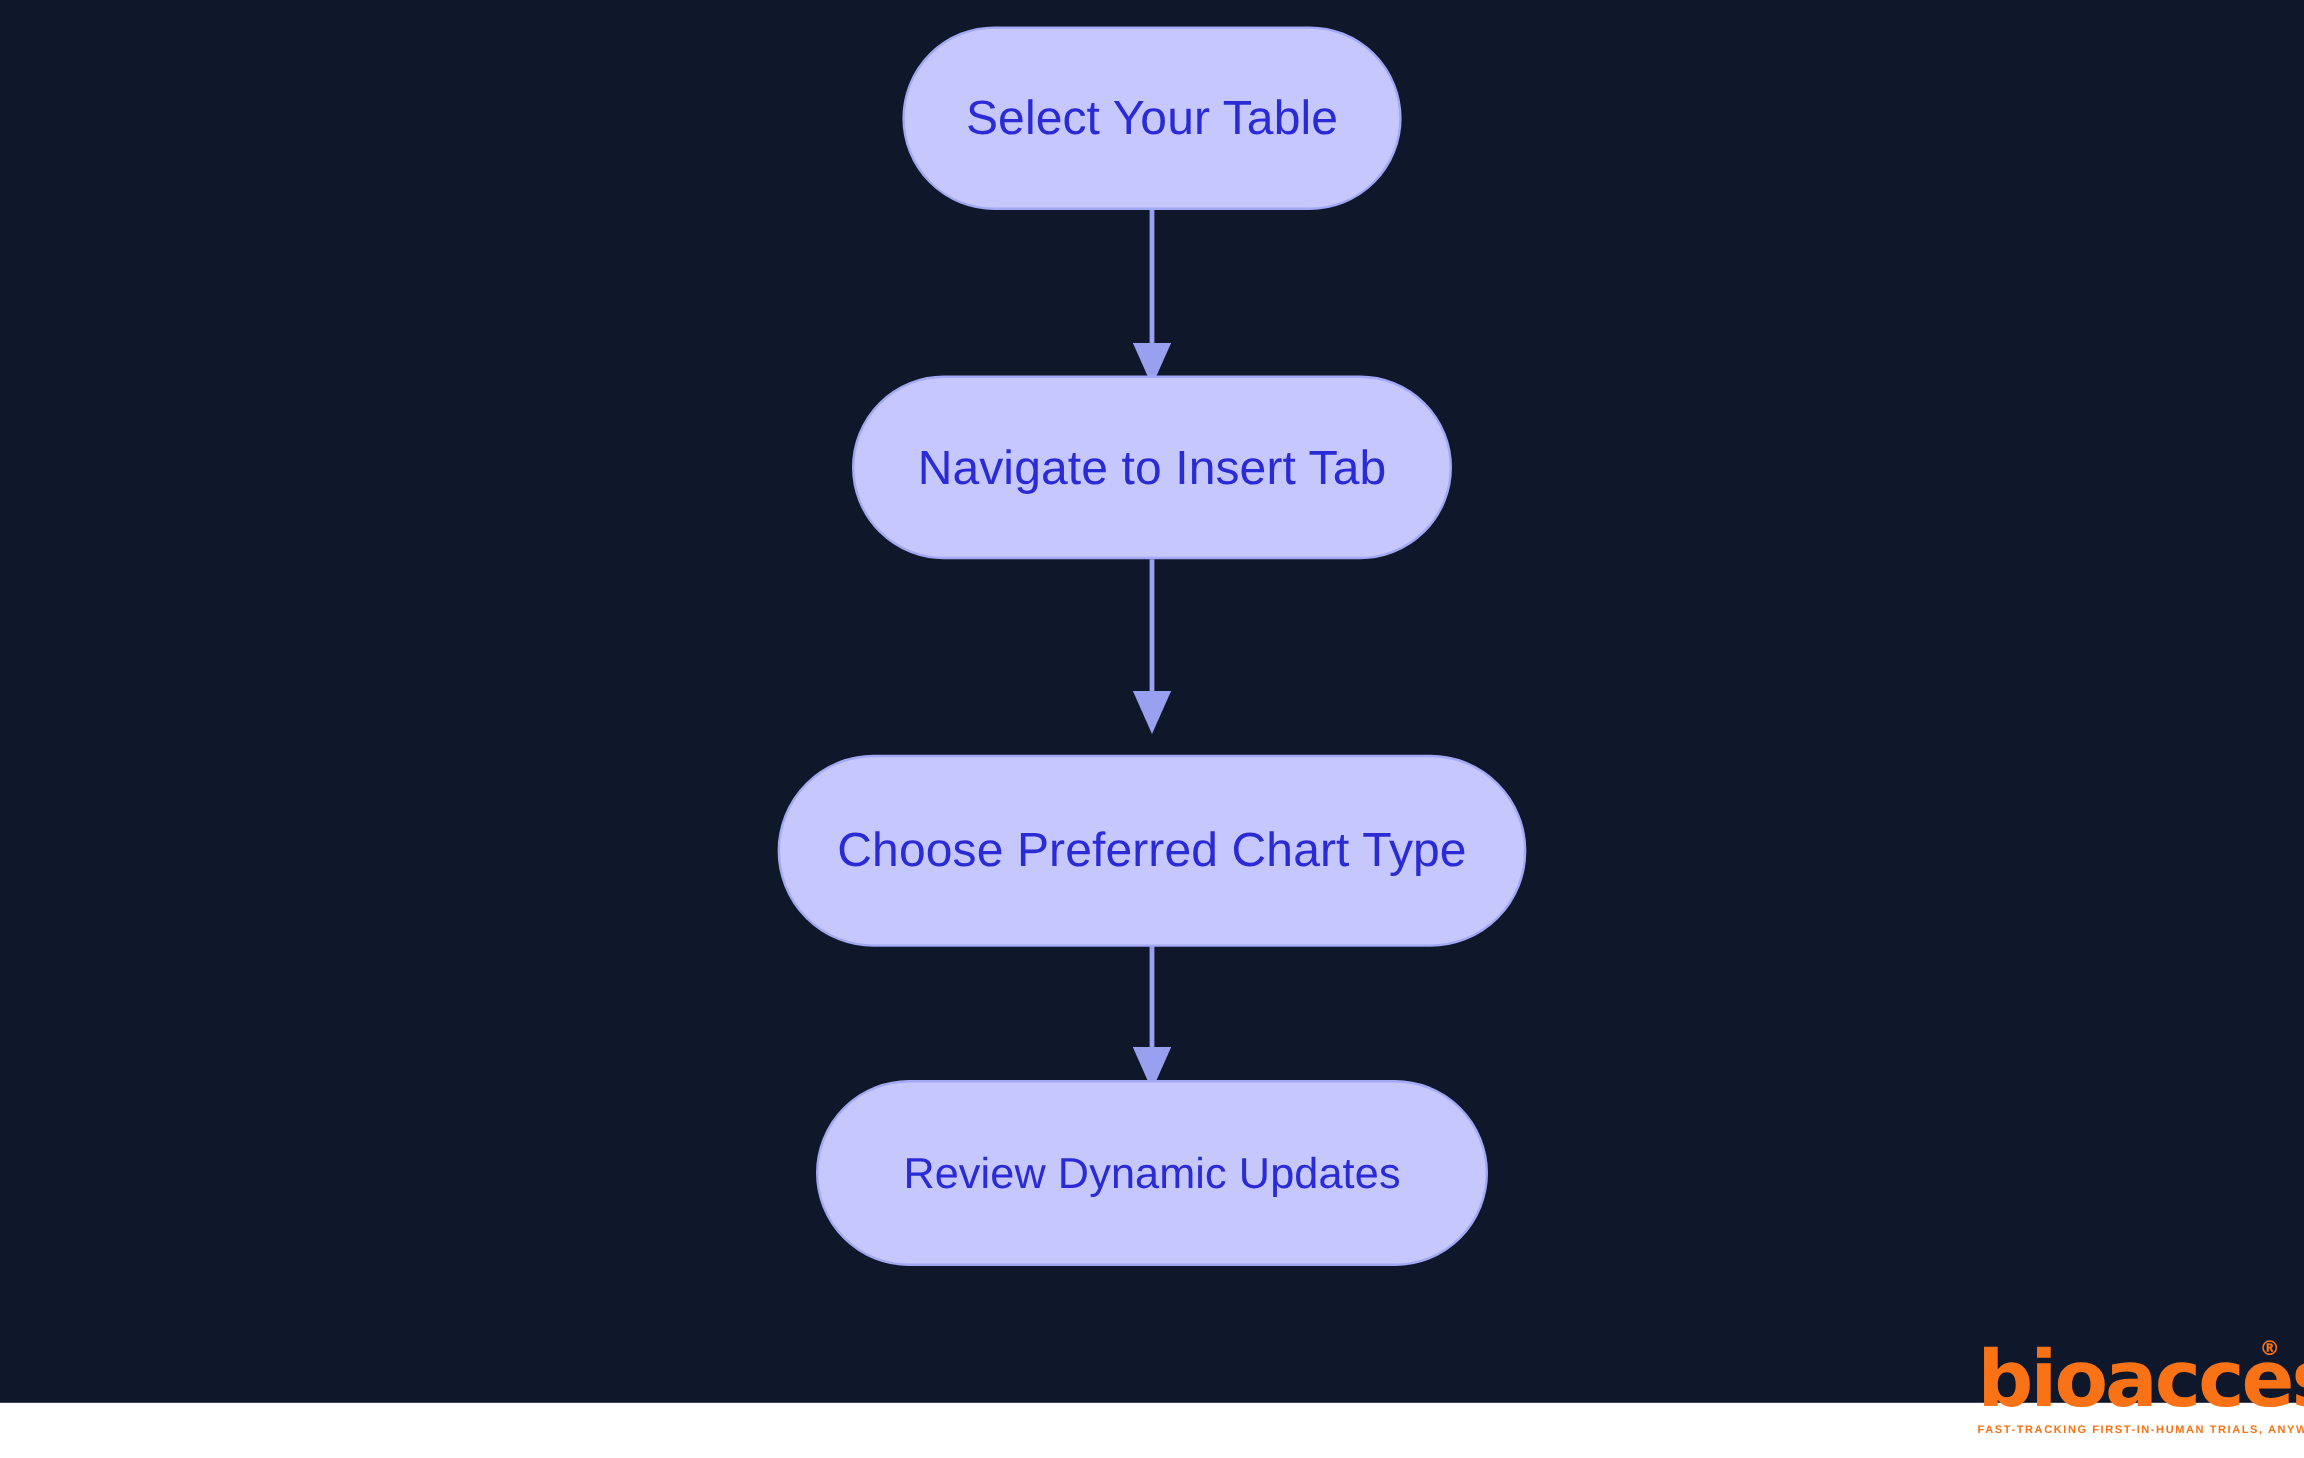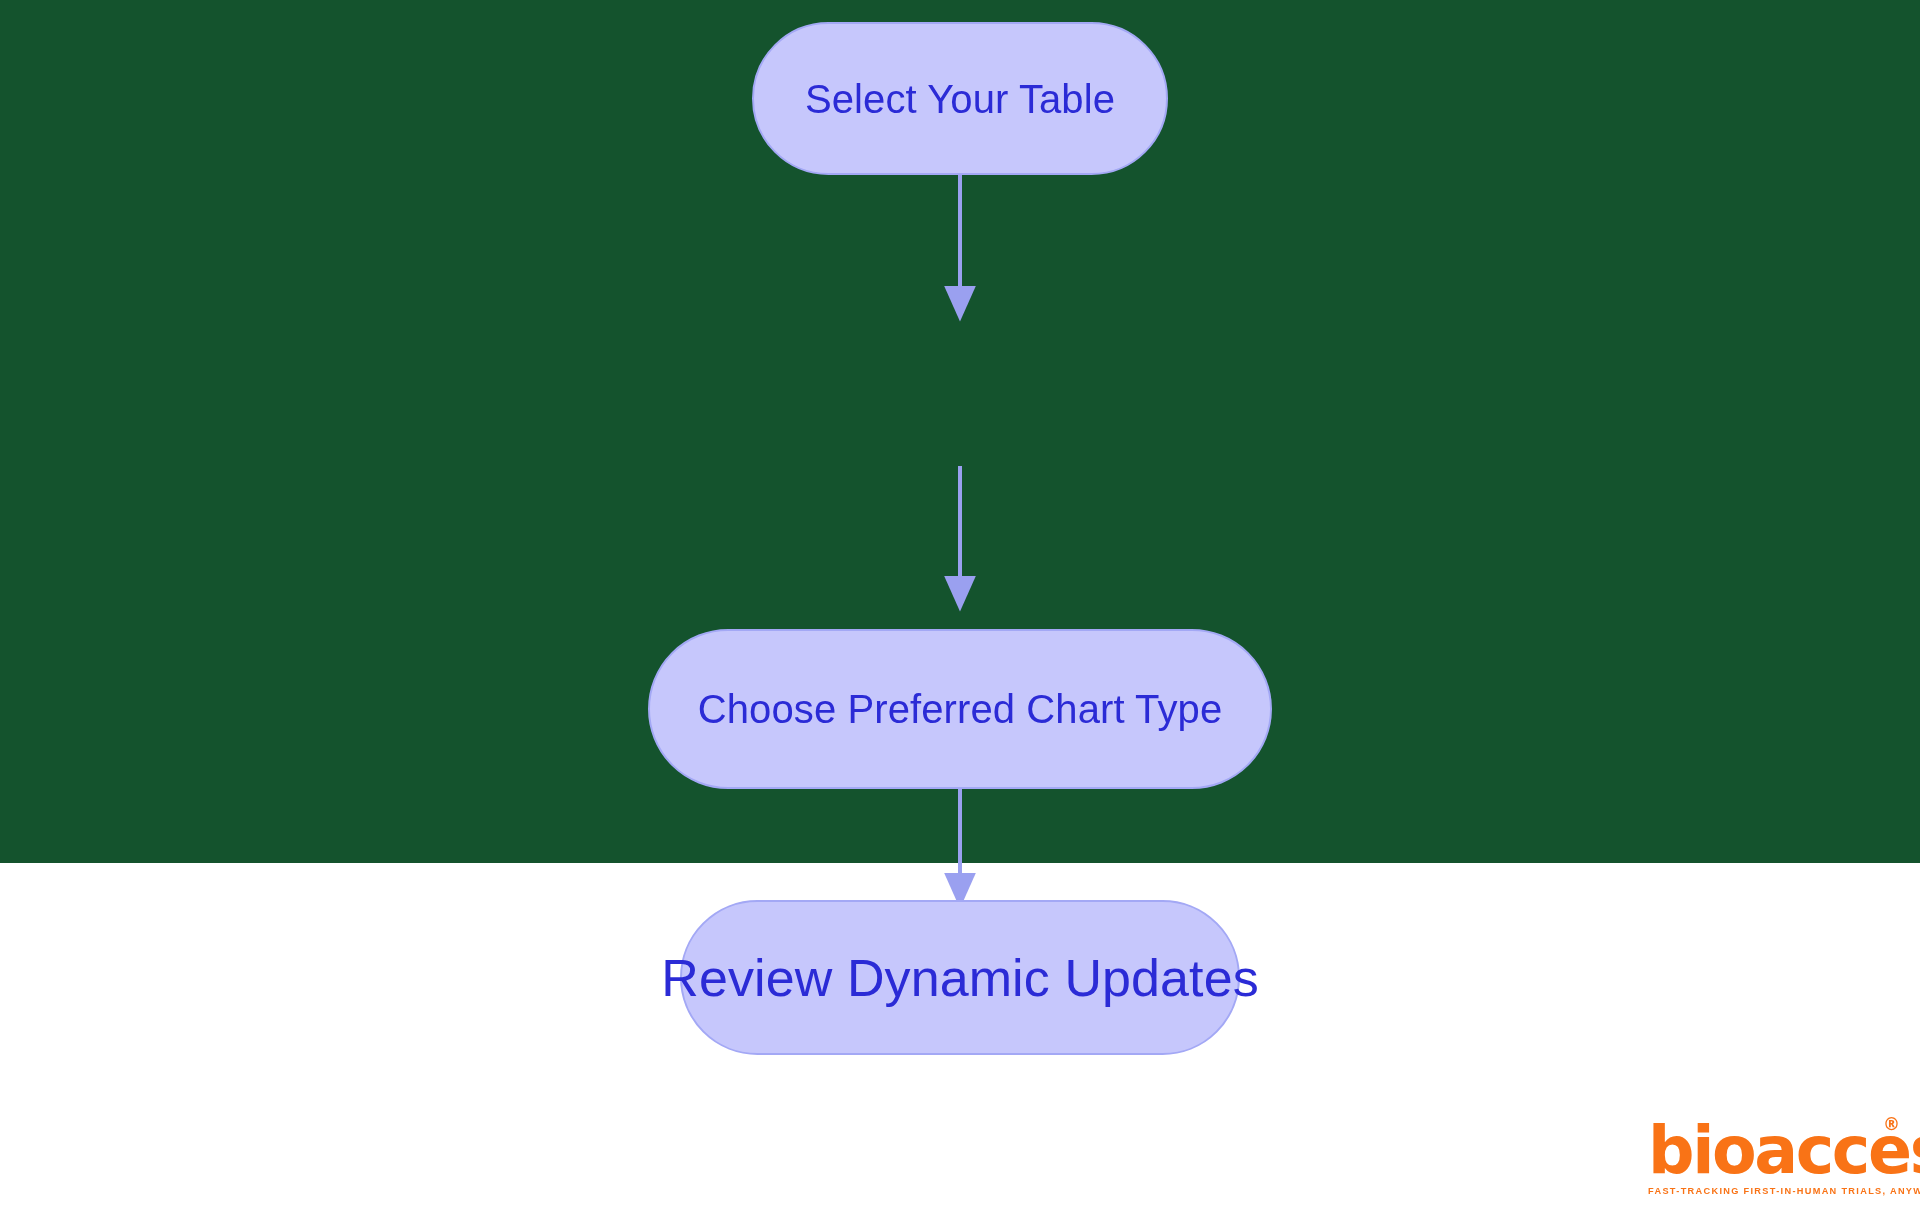--- a/index.html
+++ b/index.html
@@ -12,22 +12,22 @@
     width: 1920px;
     height: 1215px;
     font-family: "Liberation Sans", sans-serif;
     overflow: hidden;
     position: relative;
   }
 
   #canvas {
     position: relative;
     width: 1920px;
-    height: 863px;
-    background: #14532d;
+    height: 1169px;
+    background: #0f172a;
   }
 
   
   .node {
     position: absolute;
     box-sizing: border-box;
     display: flex;
     align-items: center;
     justify-content: center;
     background: #c6c7fc;
@@ -42,21 +42,21 @@
   }
   .node .node-label {
     display: block;
     line-height: 1;
     color: #2b2bd6;
   }
 
   #node-1 { left: 752px;  top: 22px;   width: 416px; height: 153px; font-size: 40px; }
   #node-2 { left: 710px;  top: 313px;  width: 500px; height: 153px; font-size: 40px; }
   #node-3 { left: 648px;  top: 629px;  width: 624px; height: 160px; font-size: 40px; text-align: center; }
-  #node-4 { left: 680px;  top: 900px;  width: 560px; height: 155px; font-size: 52px; }
+  #node-4 { left: 680px;  top: 900px;  width: 560px; height: 155px; font-size: 36px; }
 
   
   .connector {
     position: absolute;
     left: 0;
     top: 0;
     width: 1920px;
     height: 1215px;
     pointer-events: none;
     overflow: visible;
@@ -126,20 +126,23 @@
 
     <g>
       <line x1="960" y1="763" x2="960" y2="875" stroke="#9aa0f0" stroke-width="4" marker-end="url(#arrowhead)"></line>
     </g>
   </svg>
 
   <div class="node" id="node-1">
     <span class="node-label">Select Your Table</span>
   </div>
 
+  <div class="node" id="node-2">
+    <span class="node-label">Navigate to Insert Tab</span>
+  </div>
 
   <div class="node" id="node-3">
     <span class="node-label">Choose Preferred Chart Type</span>
   </div>
 
   <div class="node" id="node-4">
     <span class="node-label">Review Dynamic Updates</span>
   </div>
 
   <div id="logo">

